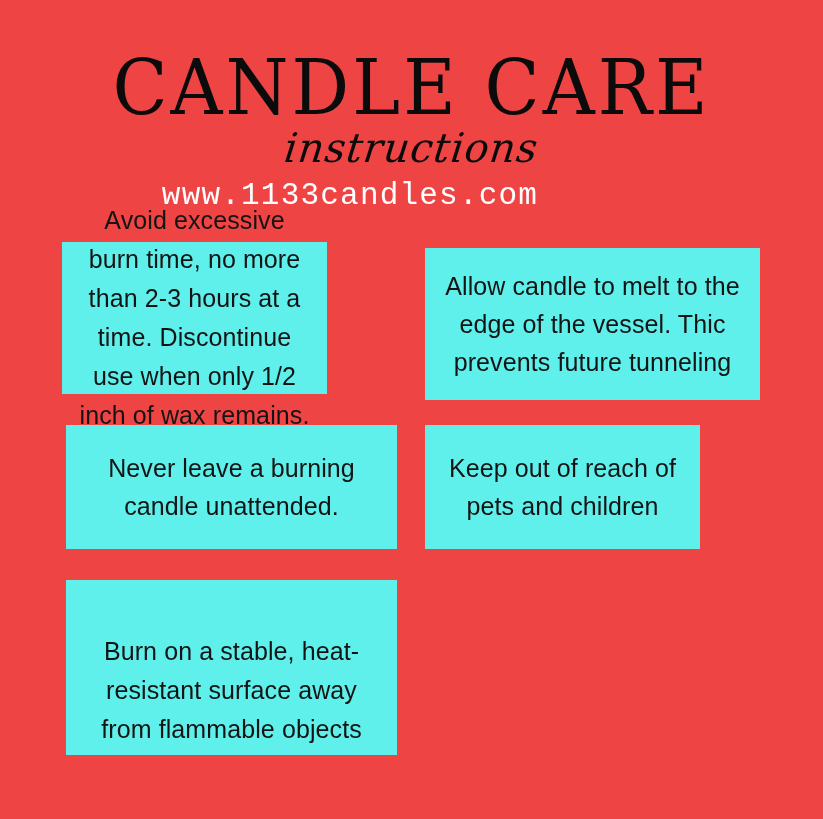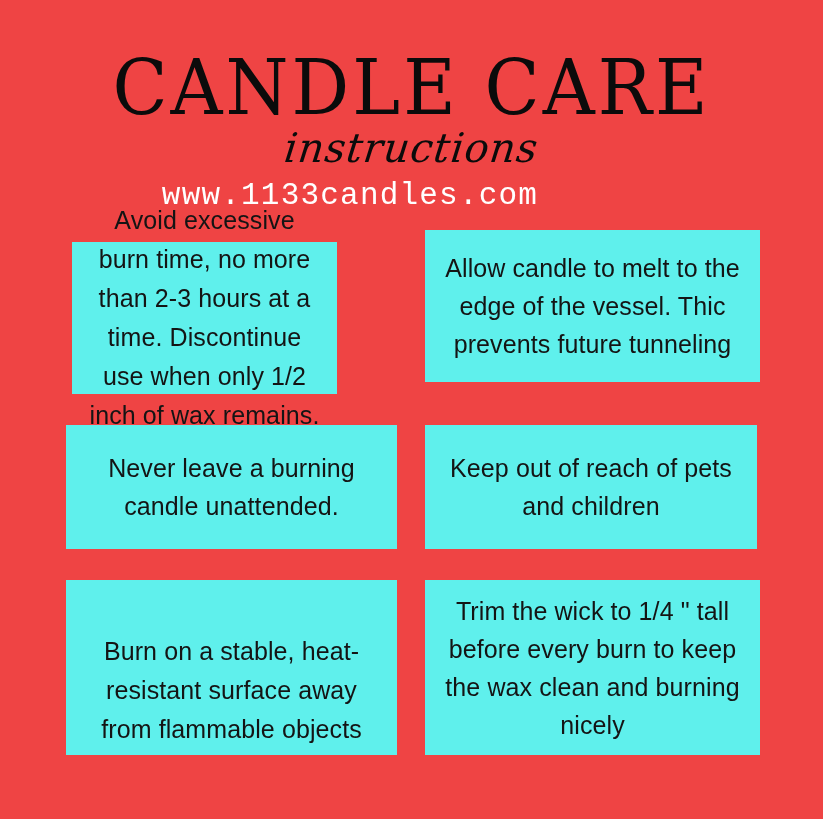--- a/index.html
+++ b/index.html
@@ -93,25 +93,25 @@
     font-family: "Liberation Sans", sans-serif;
     font-weight: 400;
     color: #141414;
     text-align: center;
     font-size: 25px;
     line-height: 38px;
     letter-spacing: 0.1px;
   }
 
   
-  #card-1 { left: 72px;  top: 242px; width: 265px; height: 152px; }
-  #card-2 { left: 425px; top: 230px; width: 335px; height: 152px; }
+  #card-1 { left: 62px;  top: 242px; width: 265px; height: 152px; }
+  #card-2 { left: 425px; top: 248px; width: 335px; height: 152px; }
   
   #card-3 { left: 66px;  top: 425px; width: 331px; height: 124px; }
-  #card-4 { left: 425px; top: 425px; width: 332px; height: 124px; }
+  #card-4 { left: 425px; top: 425px; width: 275px; height: 124px; }
   
   #card-5 { left: 66px;  top: 580px; width: 331px; height: 175px; align-items: flex-end; }
   #card-6 { left: 425px; top: 580px; width: 335px; height: 175px; }
 
   #card-1 .card-text,
   #card-5 .card-text { line-height: 39px; }
   #card-3 .card-text,
   #card-4 .card-text { line-height: 38px; }
   #card-6 .card-text { line-height: 38px; }
 </style>
@@ -139,17 +139,14 @@
   </div>
 
   <div class="card" id="card-4" style="background: rgb(95, 240, 236);">
     <div class="card-text" style="color: rgb(20, 20, 20);">Keep out of reach of pets and children</div>
   </div>
 
   <div class="card" id="card-5" style="background: rgb(95, 240, 236);">
     <div class="card-text" style="color: rgb(20, 20, 20);">Burn on a stable, heat-resistant surface away from flammable objects</div>
   </div>
 
-  <div class="card" id="card-6" style="background: rgb(95, 240, 236);">
-    <div class="card-text" style="color: rgb(20, 20, 20);">Trim the wick to 1/4 " tall before every burn to keep the wax clean and burning nicely</div>
-  </div>
 
 </div>
 
 </body></html>

